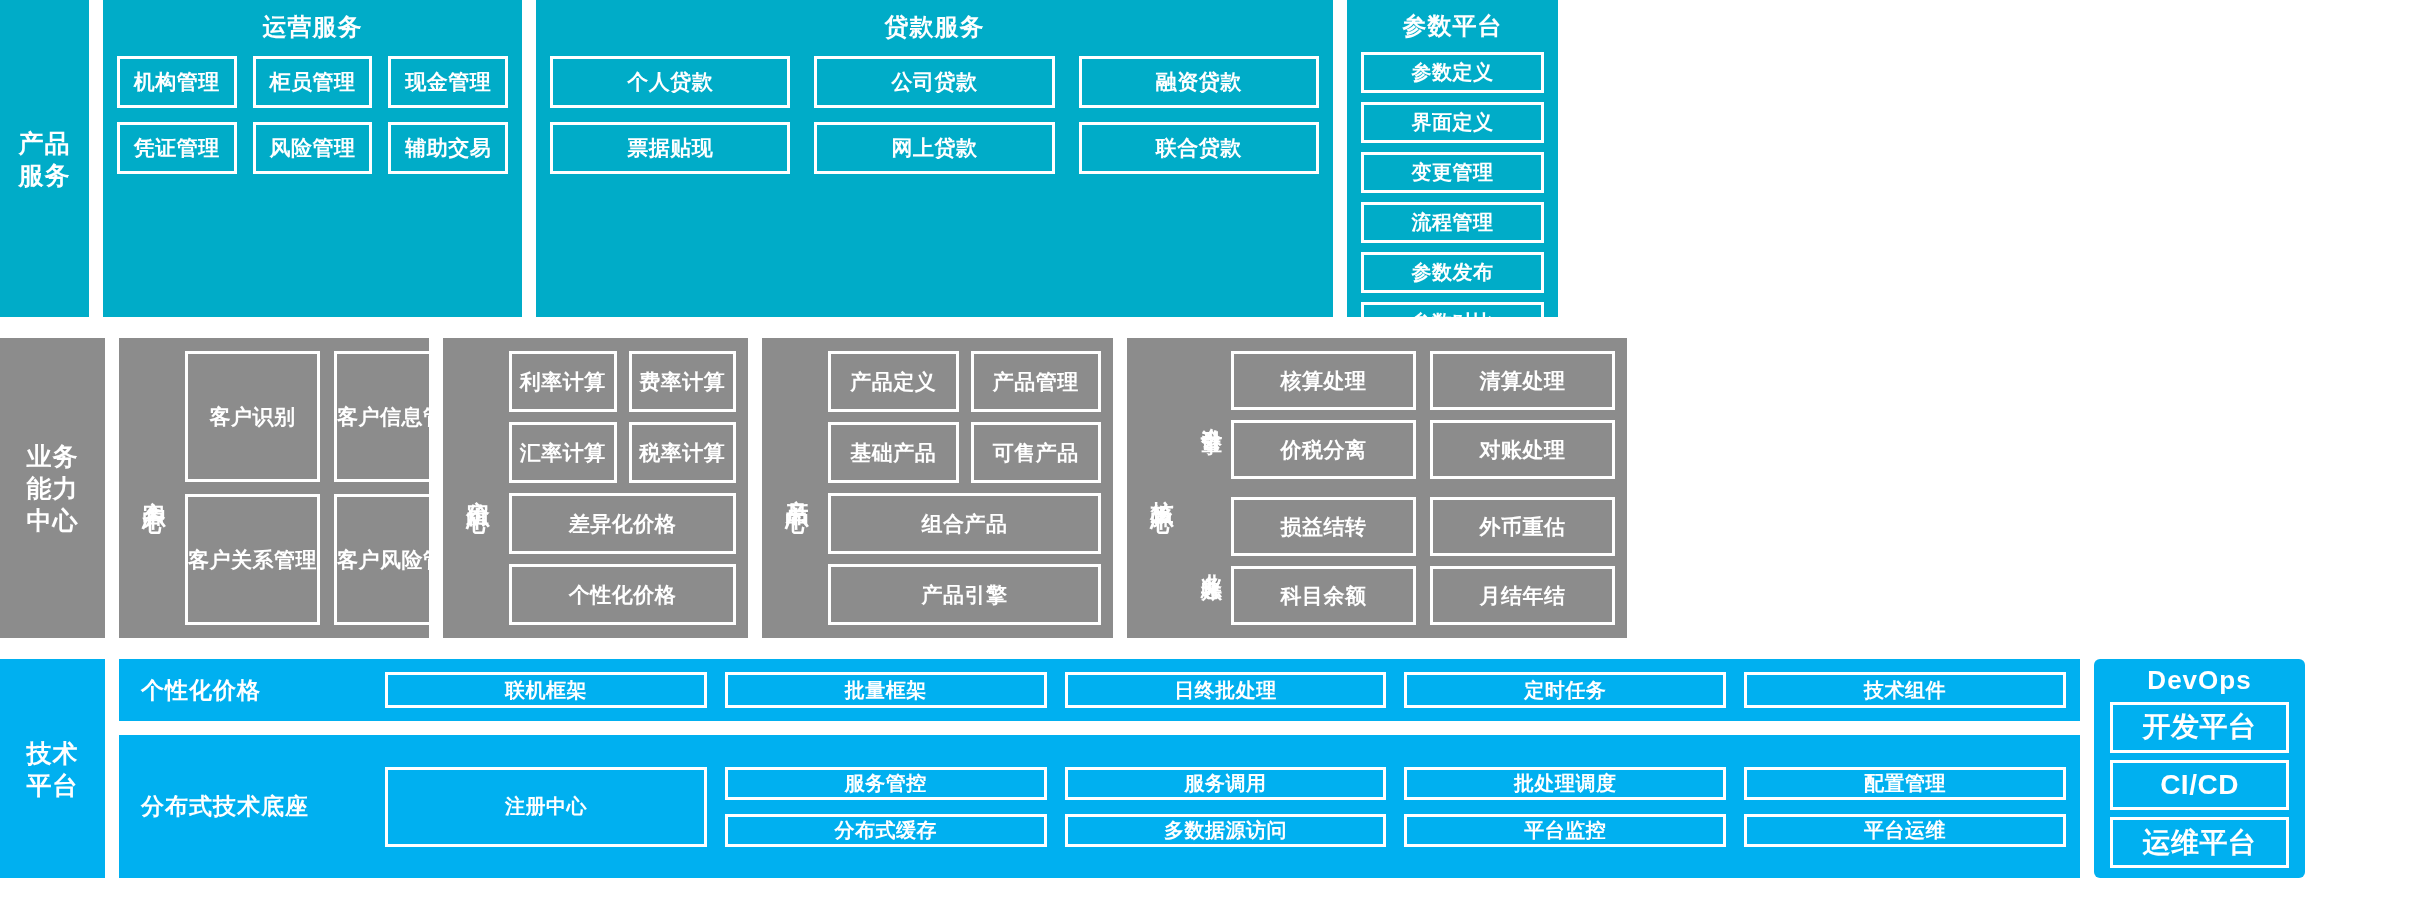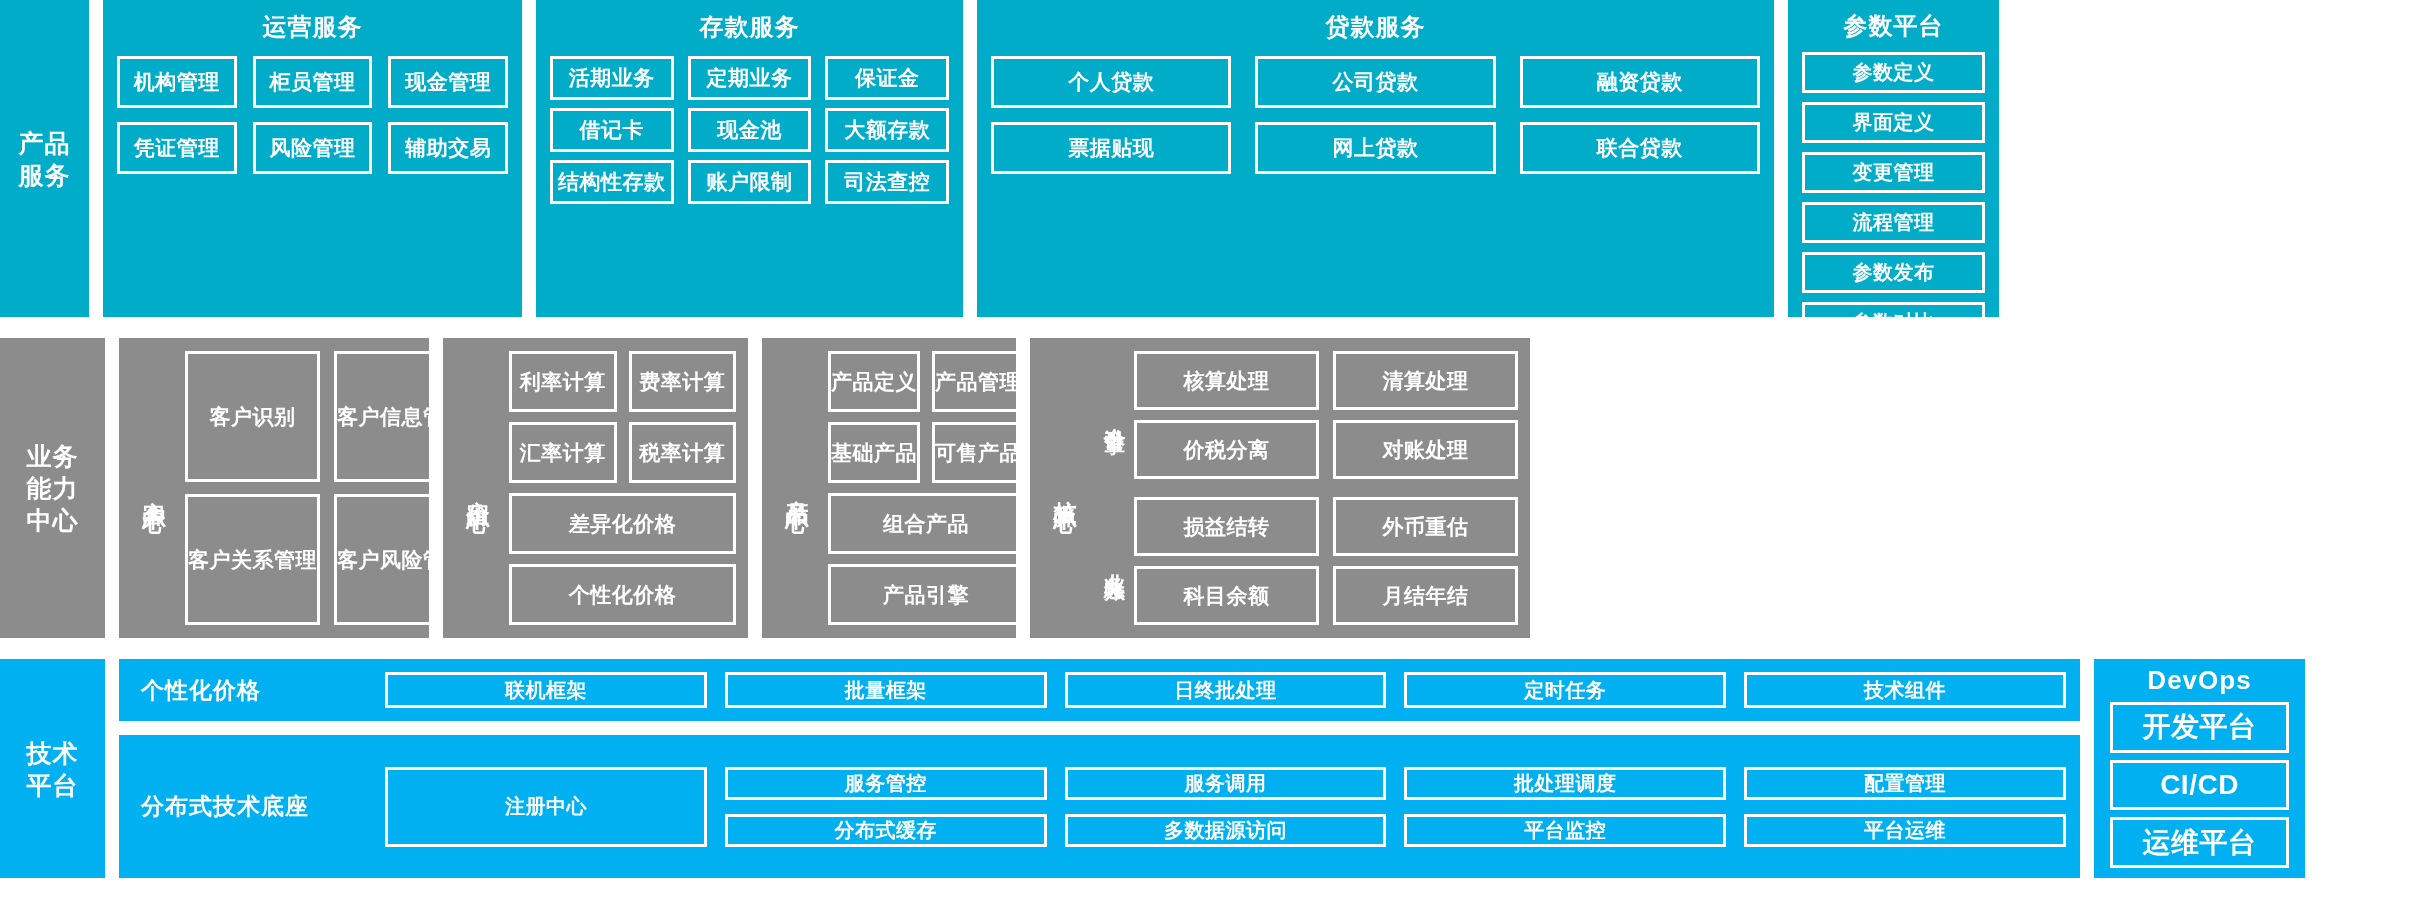--- a/index.html
+++ b/index.html
@@ -66,21 +66,21 @@
   #bizcap-label { width: 105px; background:#8C8C8C; }
   .mid-group { background:#8C8C8C; display:flex; flex-direction: row; align-items: stretch; padding: 13px 12px; }
   .mid-group .vlabel { width: 46px; flex: 0 0 46px; }
   .mid-body { flex: 1; display: grid; gap: 12px 14px; margin-left: 8px; }
 
   #g-customer { width: 310px; }
   #g-customer .mid-body { grid-template-columns: 1fr 1fr 1fr 1fr; grid-auto-rows: 1fr; }
   #g-pricing { width: 305px; }
   #g-pricing .mid-body { grid-template-columns: 1fr 1fr; grid-template-rows: repeat(4, 1fr); gap: 10px 12px;}
   #g-pricing .wide { grid-column: 1 / span 2; }
-  #g-product { width: 254px; }
+  #g-product { width: 351px; }
   #g-product .mid-body { grid-template-columns: 1fr 1fr; grid-template-rows: repeat(4, 1fr); gap: 10px 12px;}
   #g-product .wide { grid-column: 1 / span 2; }
   #g-accounting { width: 500px; }
   #g-accounting .acc-cols { flex:1; display:flex; flex-direction: column; gap: 18px; margin-left: 6px;}
   #g-accounting .acc-sub { display:flex; flex-direction:row; flex:1; }
   #g-accounting .acc-sub .vlabel { flex: 0 0 40px; width:40px; font-size: 21px; letter-spacing: 2px;}
   #g-accounting .acc-grid { flex:1; display:grid; grid-template-columns: 1fr 1fr; grid-auto-rows:1fr; gap: 10px 14px; }
 
   
   .blue { background: #00B0F0; }
@@ -92,21 +92,21 @@
     color:#fff; font-weight:bold; font-size:23px; letter-spacing:1px;
     width: 252px; flex: 0 0 252px; text-align:left; padding-left: 8px;
   }
   #tech-run { height: 62px; }
   #tech-run .cells { flex:1; display:grid; grid-template-columns: repeat(5,1fr); gap: 18px; }
   #tech-run .tile { height: 36px; font-size: 20px; }
   #tech-base { flex:1; }
   #tech-base .cells { flex:1; display:grid; grid-template-columns: 1fr 1fr 1fr 1fr 1fr; gap: 14px 18px; }
   #tech-base .reg { grid-row: 1 / span 2; }
   #tech-base .tile { font-size: 20px; }
-  #g-devops { width: 211px; background:#00B0F0; padding: 6px 16px 10px 16px; display:flex; flex-direction:column; }
+  #g-devops { width: 211px; background:#00B0F0; padding: 6px 16px 10px 16px; display:flex; flex-direction:column;border-radius:6px; }
   #g-devops .group-title { font-size: 26px; margin-bottom: 6px; }
   #g-devops .col { display:flex; flex-direction:column; gap: 7px; flex:1; }
   #g-devops .tile { flex:1; font-size: 28px; }
 </style>
 </head>
 <body>
 
 <div class="page">
 
   <div class="band" id="top-band">
@@ -121,34 +121,20 @@
       <div class="tilegrid">
         <div class="tile">机构管理</div>
         <div class="tile">柜员管理</div>
         <div class="tile">现金管理</div>
         <div class="tile">凭证管理</div>
         <div class="tile">风险管理</div>
         <div class="tile">辅助交易</div>
       </div>
     </div>
 
-    <div class="group top-group" id="g-deposit">
-      <div class="group-title">存款服务</div>
-      <div class="tilegrid">
-        <div class="tile">活期业务</div>
-        <div class="tile">定期业务</div>
-        <div class="tile">保证金</div>
-        <div class="tile">借记卡</div>
-        <div class="tile">现金池</div>
-        <div class="tile">大额存款</div>
-        <div class="tile">结构性存款</div>
-        <div class="tile">账户限制</div>
-        <div class="tile">司法查控</div>
-      </div>
-    </div>
 
     <div class="group top-group" id="g-loan">
       <div class="group-title">贷款服务</div>
       <div class="tilegrid">
         <div class="tile">个人贷款</div>
         <div class="tile">公司贷款</div>
         <div class="tile">融资贷款</div>
         <div class="tile">票据贴现</div>
         <div class="tile">网上贷款</div>
         <div class="tile">联合贷款</div>

